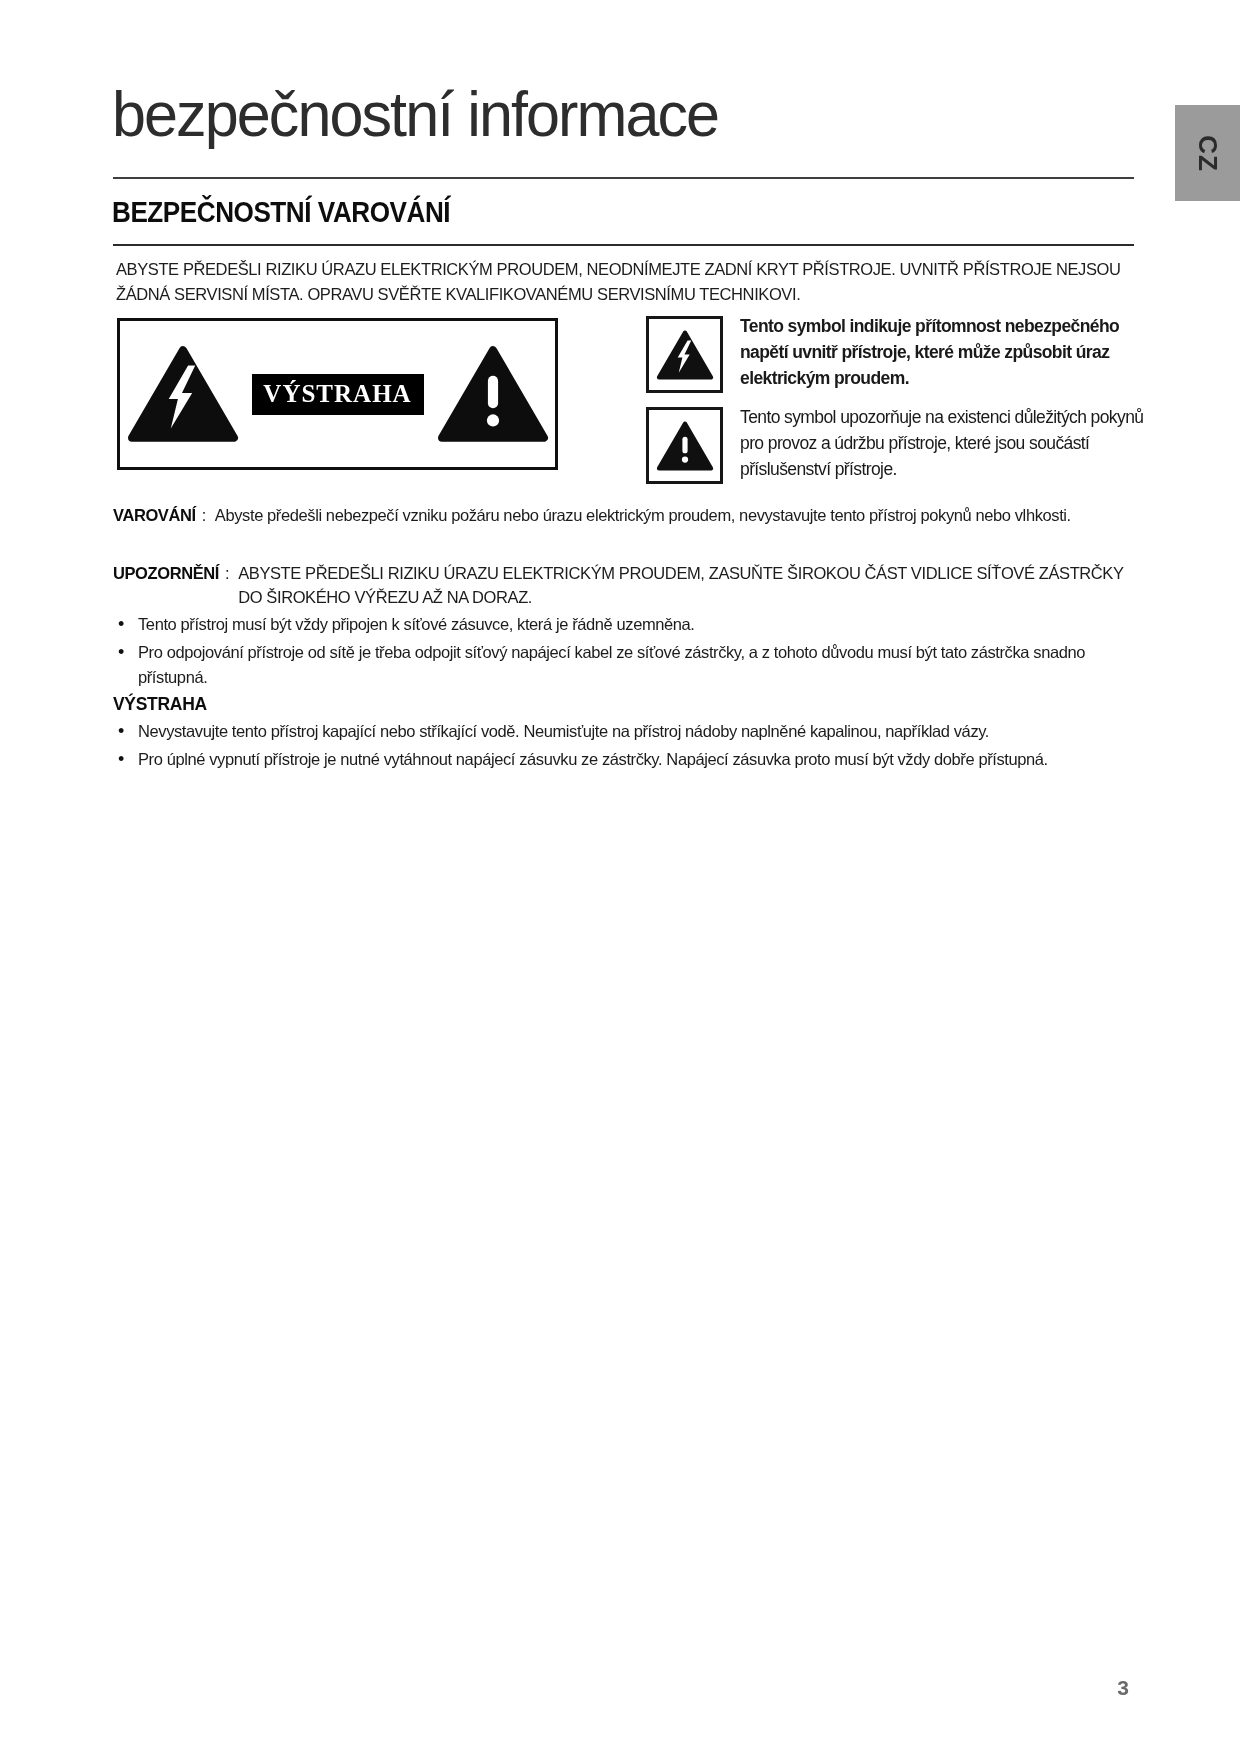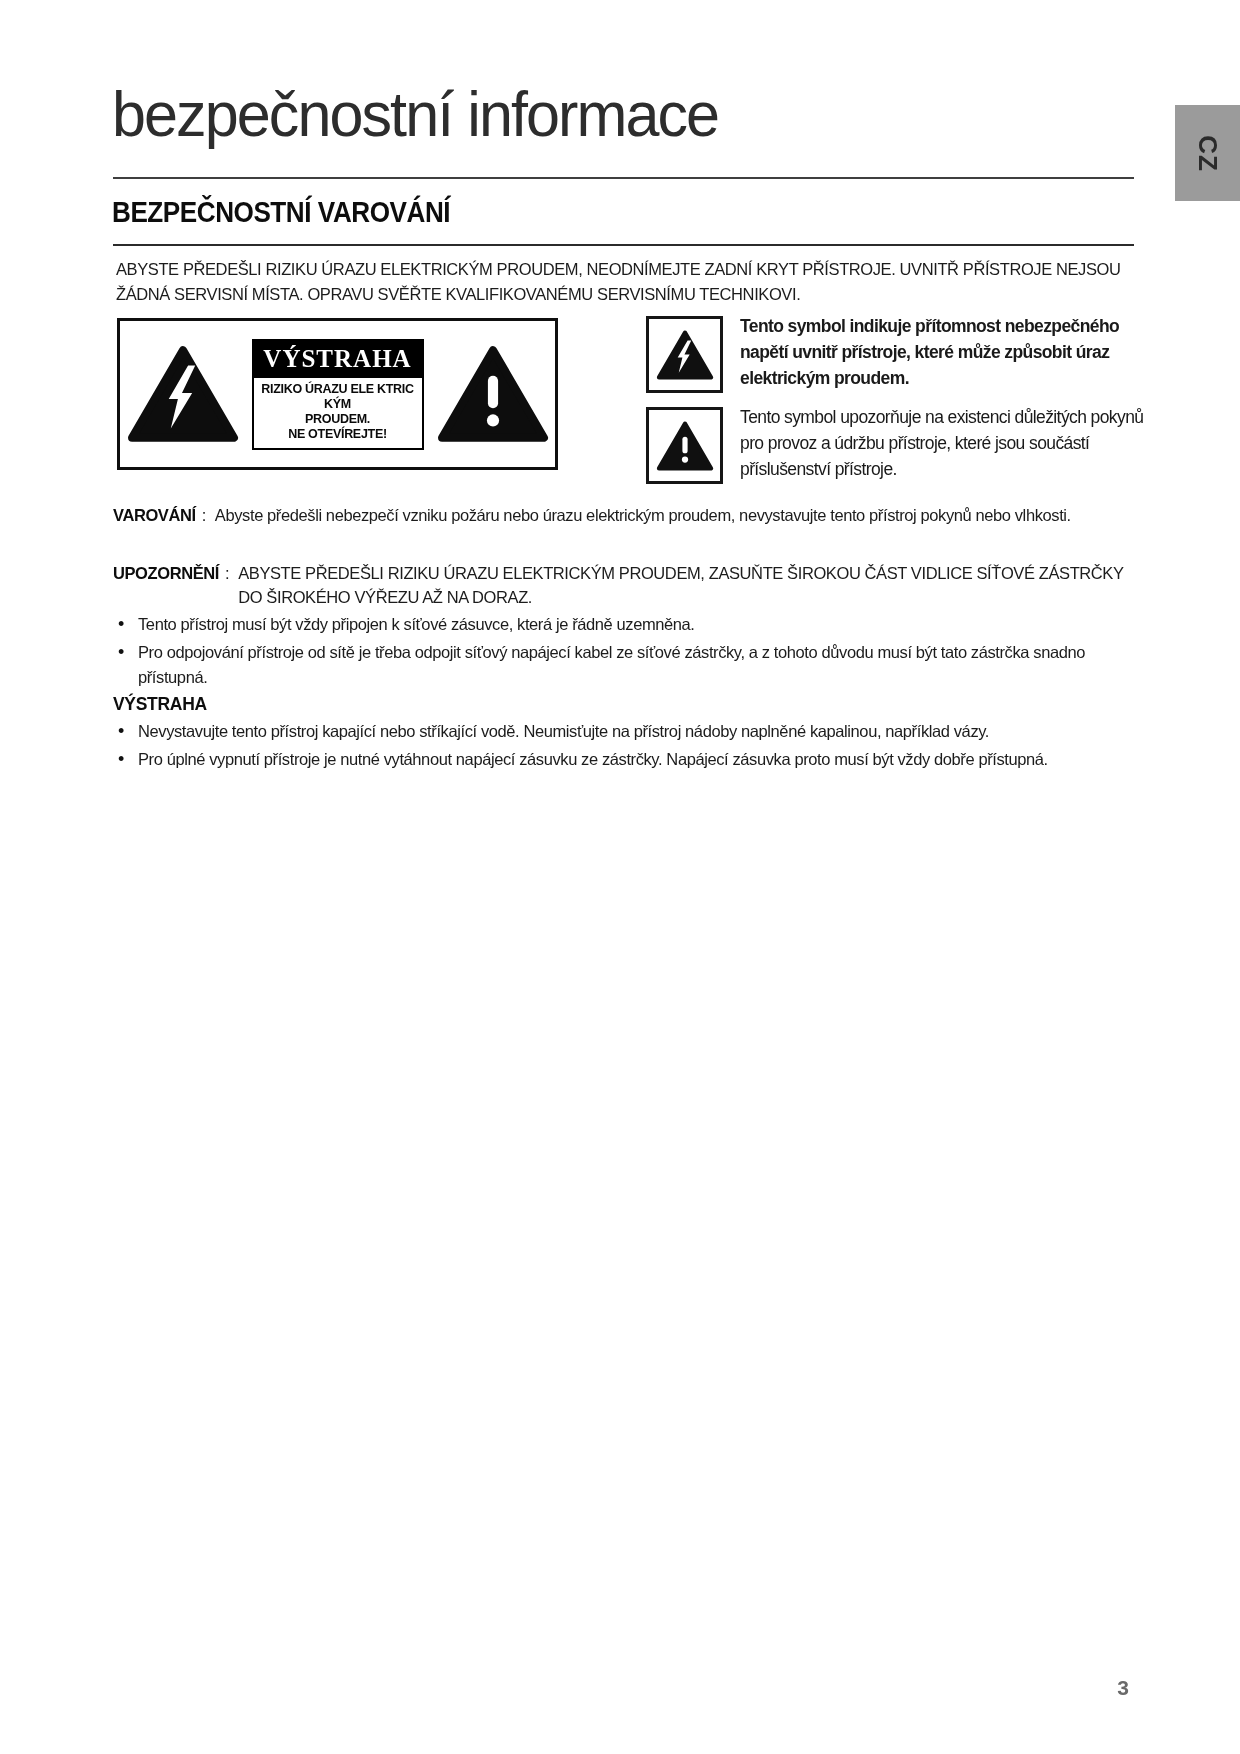--- a/index.html
+++ b/index.html
@@ -120,25 +120,20 @@
 
   <p class="intro">ABYSTE PŘEDEŠLI RIZIKU ÚRAZU ELEKTRICKÝM PROUDEM, NEODNÍMEJTE ZADNÍ KRYT PŘÍSTROJE. UVNITŘ PŘÍSTROJE NEJSOU ŽÁDNÁ SERVISNÍ MÍSTA. OPRAVU SVĚŘTE KVALIFIKOVANÉMU SERVISNÍMU TECHNIKOVI.</p>
 
   <div class="main-warning-box">
     <svg class="tri-large" viewBox="0 0 110 96">
       <polygon points="55,5 105,91 5,91" fill="#0d0d0d" stroke="#0d0d0d" stroke-width="8" stroke-linejoin="round"></polygon>
       <path d="M60 20 L41 53 H50 L43 82 L64 47 H54 L67 20 Z" fill="#ffffff"></path>
     </svg>
     <div class="vystraha-box">
       <div class="vystraha-head">VÝSTRAHA</div>
-      <div class="vystraha-body">
-        <div>RIZIKO ÚRAZU ELE KTRIC KÝM</div>
-        <div>PROUDEM.</div>
-        <div>NE OTEVÍREJTE!</div>
-      </div>
     </div>
     <svg class="tri-large" viewBox="0 0 110 96">
       <polygon points="55,5 105,91 5,91" fill="#0d0d0d" stroke="#0d0d0d" stroke-width="8" stroke-linejoin="round"></polygon>
       <rect x="50" y="30" width="10" height="32" rx="5" fill="#ffffff"></rect>
       <circle cx="55" cy="74" r="6" fill="#ffffff"></circle>
     </svg>
   </div>
 
   <div class="symbol-row symbol-row-1">
     <div class="symbol-square">

